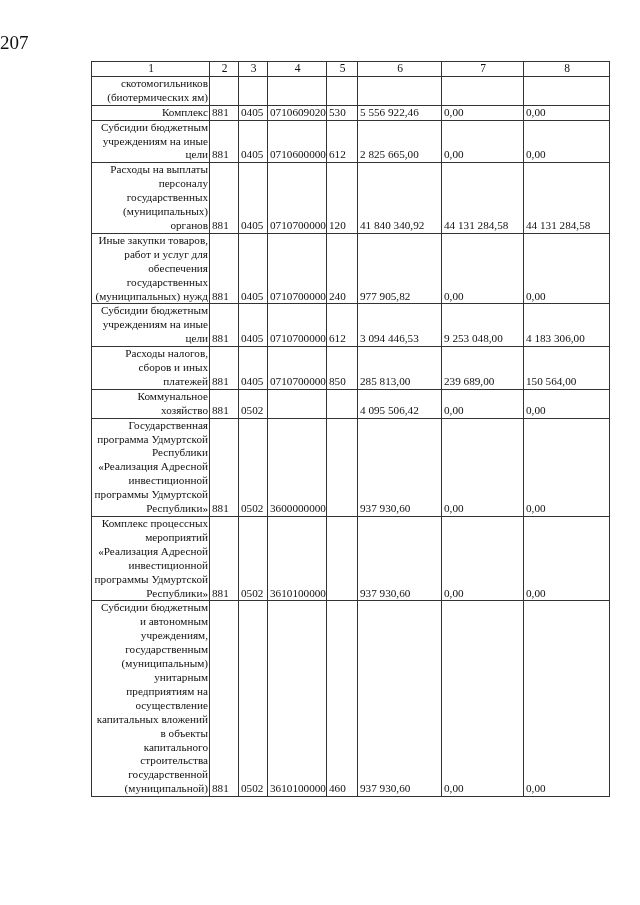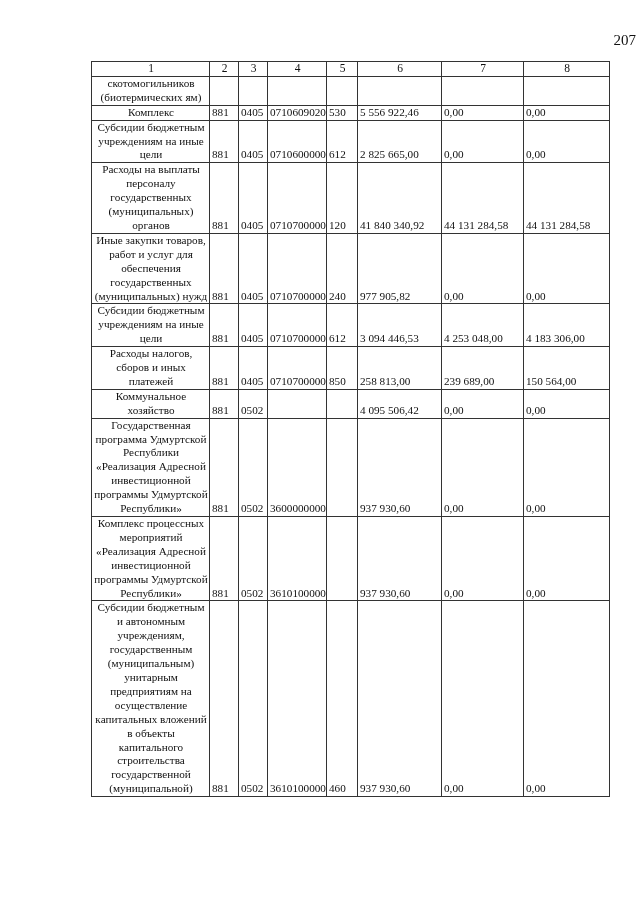--- a/index.html
+++ b/index.html
@@ -1,25 +1,25 @@
 <!DOCTYPE html>
 <html><head>
 <meta charset="utf-8">
 <style>
   html, body { margin:0; padding:0; background:#ffffff; }
   body { width:640px; height:905px; position:relative; overflow:hidden;
          font-family:"Liberation Serif","DejaVu Serif",serif; color:#111; }
-  .page-number { position:absolute; top:32px; left:0; width:636px; text-align:right;
-                 font-size:15px; }
+  .page-number { position:absolute; top:32px; left:0; width:636px; text-align:left;
+                 font-size:19px; }
   table.budget { position:absolute; top:61px; left:91px; border-collapse:collapse;
                  table-layout:fixed; width:518px; font-size:11.2px; line-height:13.9px; }
   table.budget td, table.budget th { border:1px solid #333; padding:0 1px 0 2px;
                  vertical-align:bottom; overflow:hidden; font-weight:normal; }
   table.budget th { text-align:center; vertical-align:middle; height:13px; font-size:11.5px; }
-  td.name { text-align:center; }
+  td.name { text-align:right; }
   td.c { text-align:left; padding-left:4px; }
   td.num { text-align:left; padding-right:0; }
 </style>
 </head>
 <body>
 
 <div class="page-number">207</div>
 
 <table class="budget">
   <colgroup>
@@ -95,30 +95,30 @@
         <td class="num">0,00</td>
         <td class="num">0,00</td>
       </tr>
       <tr>
         <td class="name">Субсидии бюджетным учреждениям на иные цели</td>
         <td class="c">881</td>
         <td class="c">0405</td>
         <td class="c">0710700000</td>
         <td class="c">612</td>
         <td class="num">3 094 446,53</td>
-        <td class="num">4 253 048,00</td>
+        <td class="num">9 253 048,00</td>
         <td class="num">4 183 306,00</td>
       </tr>
       <tr>
         <td class="name">Расходы налогов, сборов и иных платежей</td>
         <td class="c">881</td>
         <td class="c">0405</td>
         <td class="c">0710700000</td>
         <td class="c">850</td>
-        <td class="num">258 813,00</td>
+        <td class="num">285 813,00</td>
         <td class="num">239 689,00</td>
         <td class="num">150 564,00</td>
       </tr>
       <tr>
         <td class="name">Коммунальное хозяйство</td>
         <td class="c">881</td>
         <td class="c">0502</td>
         <td class="c"></td>
         <td class="c"></td>
         <td class="num">4 095 506,42</td>

